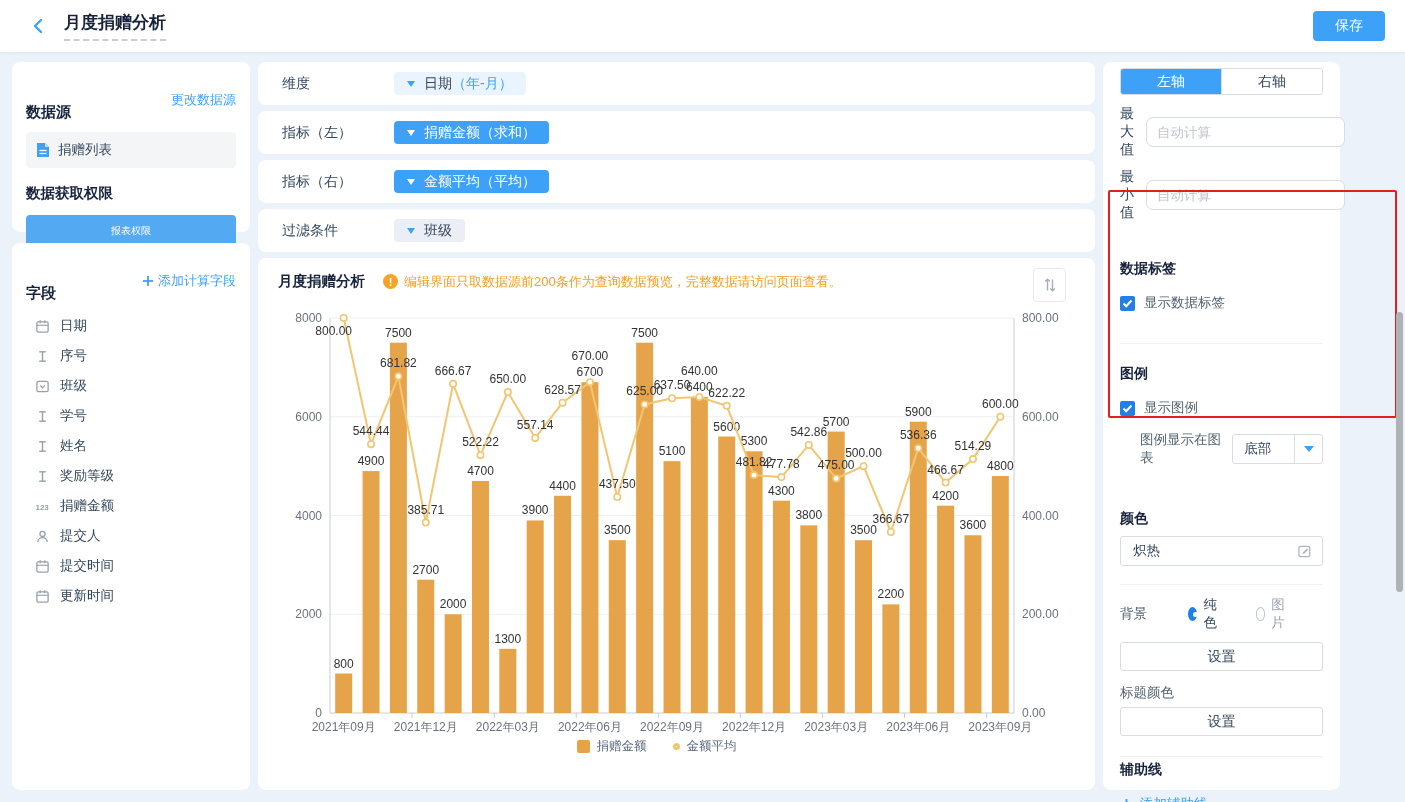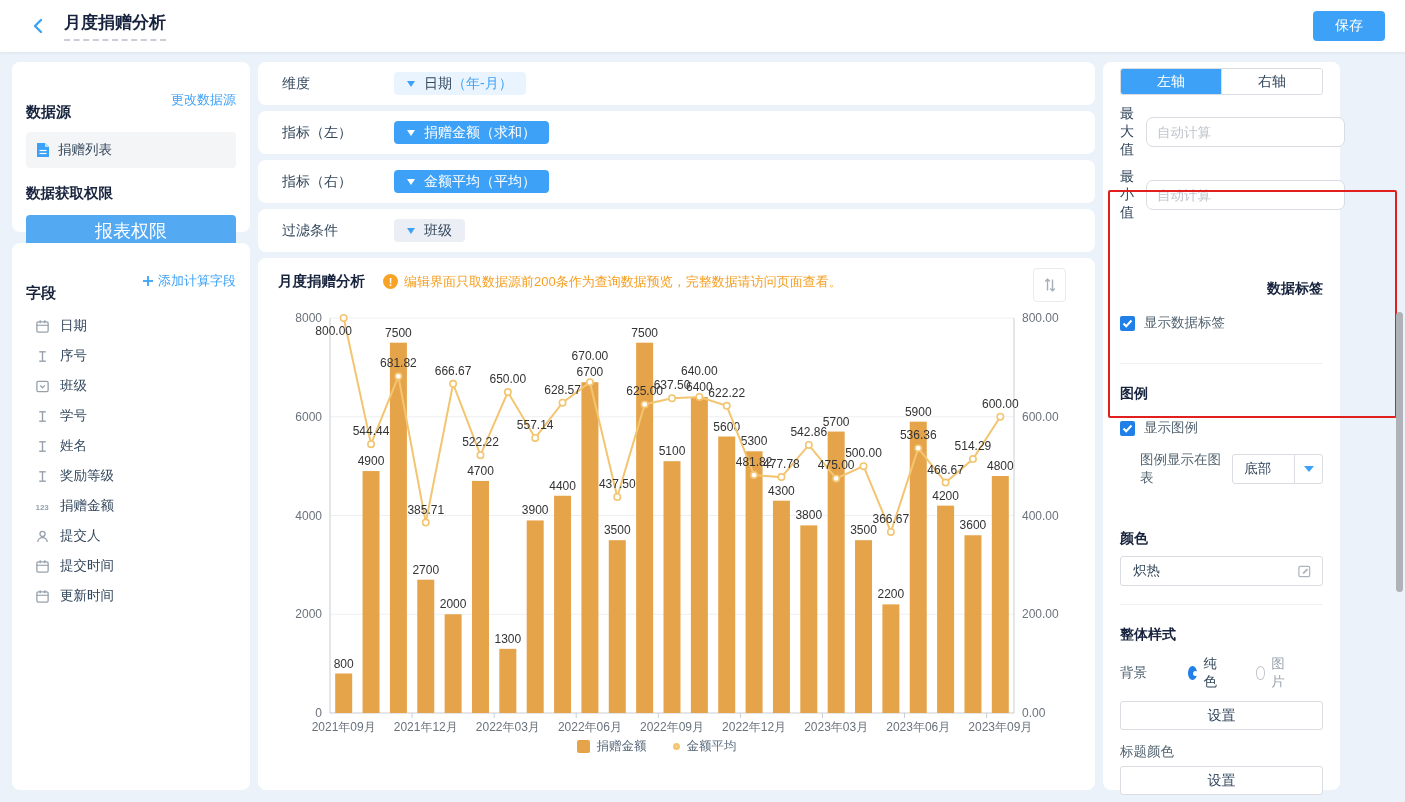--- a/index.html
+++ b/index.html
@@ -22,21 +22,21 @@
 
   .card { position:absolute; background:#fff; border-radius:8px; }
 
   
   .ds-card { left:12px; top:62px; width:238px; height:170px; padding:16px 14px; }
   .row-between { display:flex; align-items:center; justify-content:space-between; }
   .sec-title { font-size:15px; font-weight:bold; color:#17233D;margin-top:25px; }
   .blue-link { font-size:13px; color:#3DA2F7; cursor:pointer; display:inline-flex; align-items:center; gap:4px; }
   .src-row { margin-top:10px; height:36px; background:#F4F5F7; border-radius:4px; display:flex; align-items:center; gap:8px; padding:0 10px; font-size:13.5px; color:#33475C; cursor:pointer; }
   .perm-title { margin-top:16px; font-size:14.5px; font-weight:bold; color:#17233D; }
-  .perm-btn { margin-top:12px; width:100%; height:32px; background:#54A9F3; color:#fff; border:none; border-radius:4px; font-size:18px; font-family:inherit; cursor:pointer; }
+  .perm-btn { margin-top:12px; width:100%; height:32px; background:#54A9F3; color:#fff; border:none; border-radius:4px; font-size:10px; font-family:inherit; cursor:pointer; }
 
   .fields-card { left:12px; top:243px; width:238px; height:547px; padding:16px 14px; }
   .field-item { height:30px; display:flex; align-items:center; gap:9px; font-size:13.5px; color:#33475C; cursor:pointer; padding-left:8px; }
   .field-list { margin-top:8px; }
 
   
   .cfg-row { position:absolute; left:258px; width:837px; height:43px; background:#fff; border-radius:8px; display:flex; align-items:center; padding-left:24px; }
   .cfg-label { width:112px; font-size:14px; color:#33475C; }
   .pill { display:inline-flex; align-items:center; gap:9px; height:23px; padding:0 13px; border-radius:4px; font-size:14px; cursor:pointer; }
   .pill .caret { width:0; height:0; border-left:4.5px solid transparent; border-right:4.5px solid transparent; border-top:6px solid #3DA2F7; }
@@ -449,21 +449,21 @@
 
   <div class="axis-row">
     <span class="lbl">最大值</span>
     <input placeholder="自动计算" style="">
   </div>
   <div class="axis-row" style="margin-top:9px;">
     <span class="lbl">最小值</span>
     <input placeholder="自动计算" style="">
   </div>
 
-  <div class="rp-sec-title" style="margin-top:58px;text-align:right;">数据标签</div>
+  <div class="rp-sec-title" style="margin-top:38px;">数据标签</div>
   <div class="chk-row" style="margin-top:16px;">
     <span class="chk">
         <svg width="11" height="9" viewBox="0 0 11 9">
           <polyline points="1.5,4.5 4.2,7.2 9.5,1.5" fill="none" stroke="#fff" stroke-width="2"></polyline>
         </svg>
       </span>
     <span class="chk-lbl">显示数据标签</span>
   </div>
 
   <div class="divider" style="margin-top:31px;"></div>
@@ -491,21 +491,20 @@
   <div class="color-box">
     <span class="val">炽热</span>
     <svg width="15" height="15" viewBox="0 0 16 16">
         <rect x="2" y="2.5" width="11.5" height="11" rx="1.5" stroke="#AEB4BC" fill="none" stroke-width="1.3"></rect>
         <path d="M6 10.6 l1.9 -0.5 4 -4 -1.4 -1.4 -4 4 z" fill="#AEB4BC"></path>
       </svg>
   </div>
 
   <div class="divider" style="margin-top:18px;"></div>
 
-  <div class="rp-sec-title" style="margin-top:21px;">整体样式</div>
   <div class="bg-row">
     <span class="lbl">背景</span>
     <span id="bg-radios" style="display:flex;align-items:center;">
         <span class="radio-item">
           <span class="radio on"></span>
           <span class="radio-lbl-on">纯色</span>
         </span>
         <span class="radio-item">
           <span class="radio off"></span>
           <span class="radio-lbl-off">图片</span>

